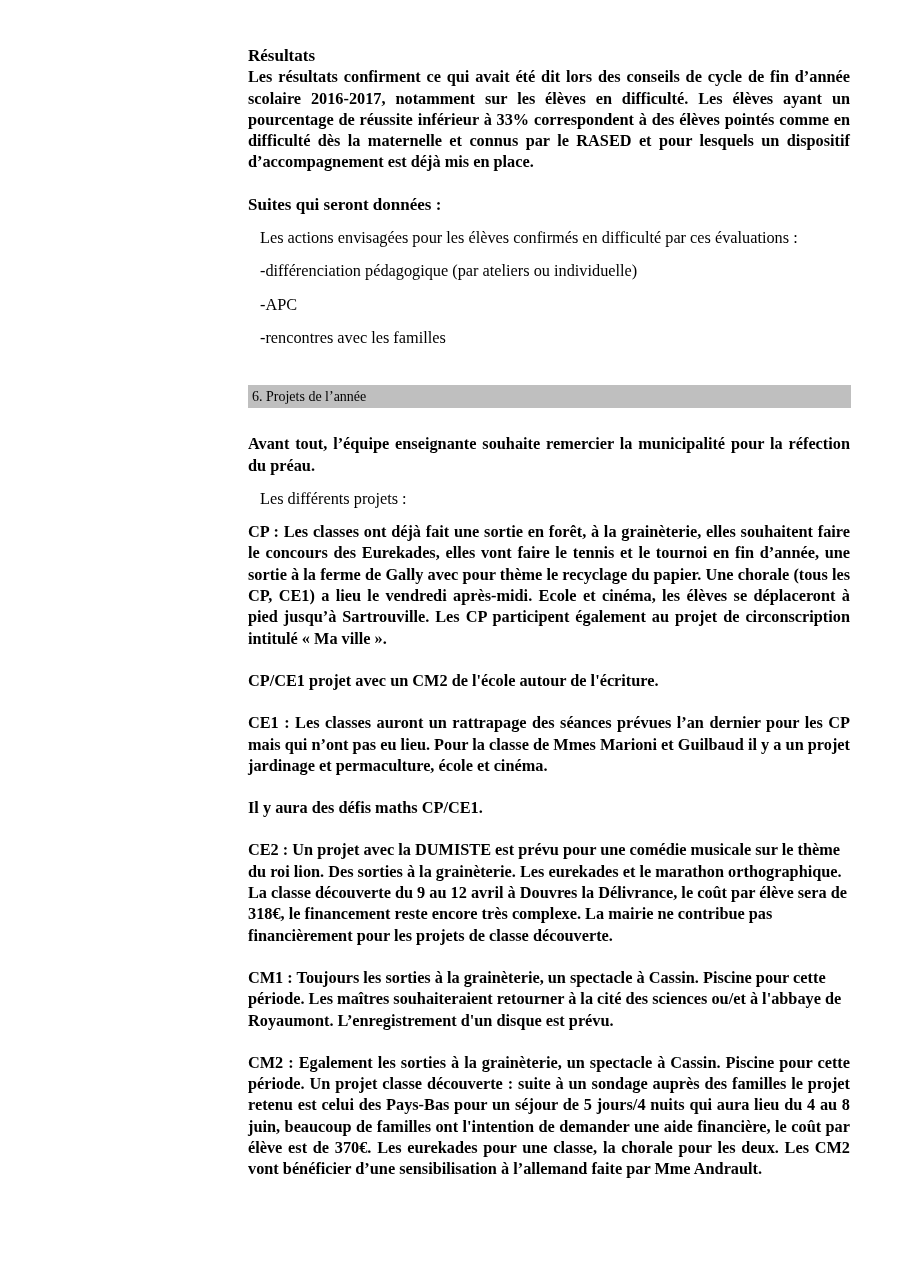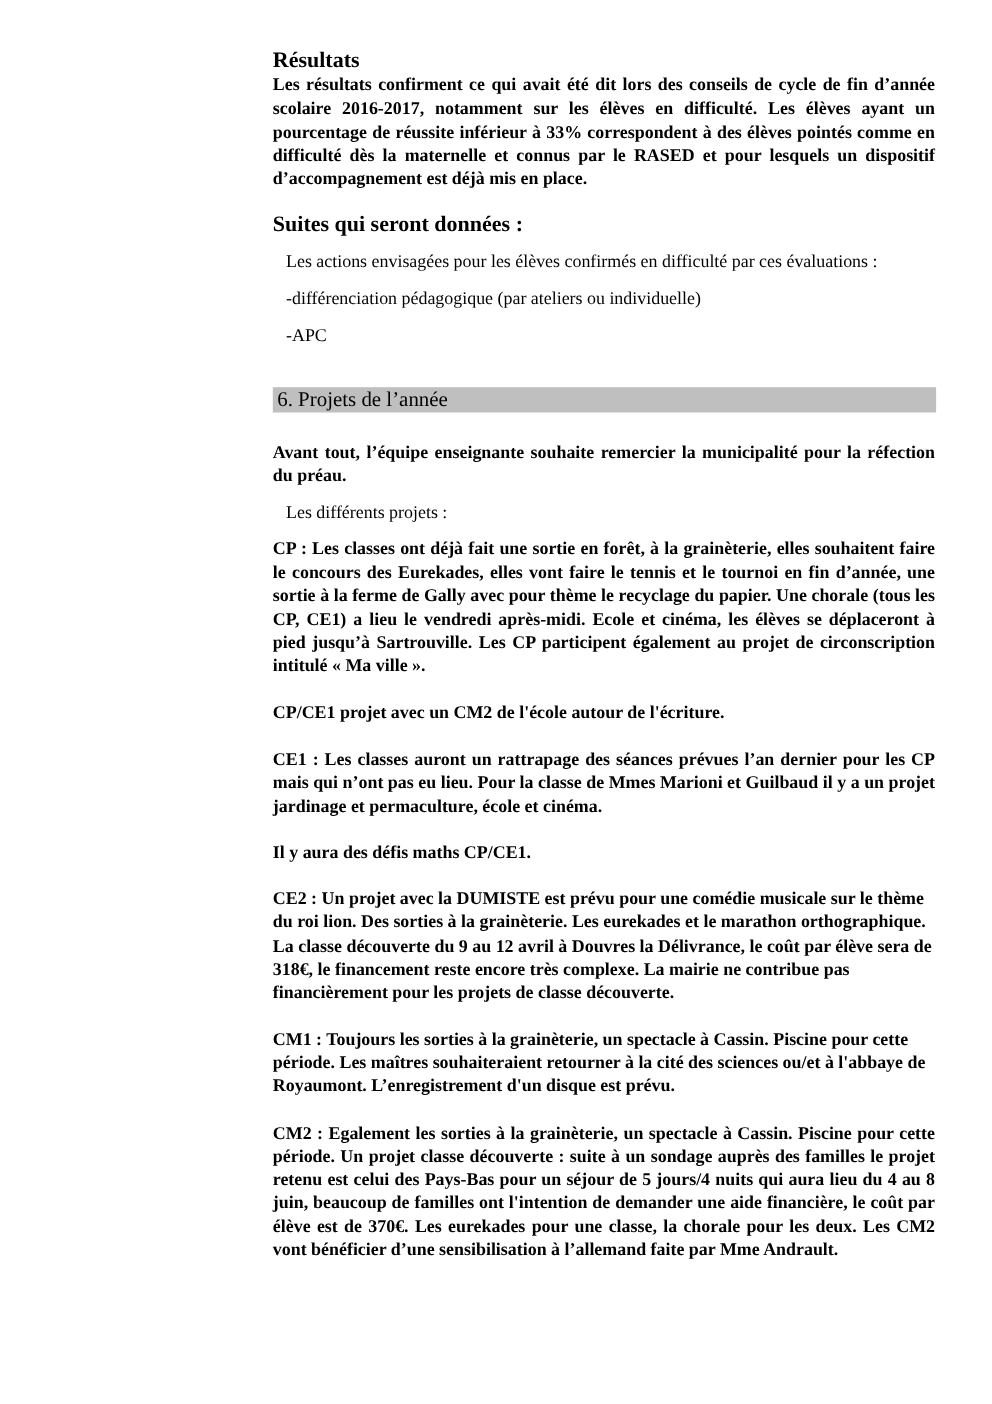--- a/index.html
+++ b/index.html
@@ -33,40 +33,40 @@
     text-justify: inter-word;
     margin: 0;
     hyphens: none;
     font-weight: bold;
     -webkit-hyphens: none;
   }
   .para.left {
     text-align: left;
   }
   .bold-head {
-    font-size: 20px;
+    font-size: 17px;
     line-height: 21.3px;
     font-weight: bold;
     margin: 0;
     text-align: left;
   }
   .spacer-md { height: 21px; }
   .spacer-lg { height: 25px; }
 
   .section-bar {
     background: #bfbfbf;
     width: 603px;
     height: 23px;
     margin: 0;
     display: flex;
     align-items: center;
     box-sizing: border-box;
   }
   .section-bar-text {
-    font-size: 19px;
+    font-size: 14px;
     line-height: 19px;
     padding-left: 4px;
     color: #000000;
     white-space: nowrap;
   }
   .list-line {
     font-size: 16.3px;
     line-height: 21.3px;
     margin: 12px;
     text-align: left;
@@ -80,20 +80,21 @@
 
     <h2 class="bold-head">Résultats</h2>
     <p class="para">Les résultats confirment ce qui avait été dit lors des conseils de cycle de fin d’année scolaire 2016-2017, notamment sur les élèves en difficulté. Les élèves ayant un pourcentage de réussite inférieur à 33% correspondent à des élèves pointés comme en difficulté dès la maternelle et connus par le RASED et pour lesquels un dispositif d’accompagnement est déjà mis en place.</p>
 
     <div class="spacer-md"></div>
 
     <h2 class="bold-head">Suites qui seront données :</h2>
     <p class="list-line">Les actions envisagées pour les élèves confirmés en difficulté par ces évaluations :</p>
     <p class="list-line">-différenciation pédagogique (par ateliers ou individuelle)</p>
     <p class="list-line">-APC</p>
+    <p class="list-line">-rencontres avec les familles</p>
 
     <div class="spacer-lg"></div>
 
     <div class="section-bar">
       <span class="section-bar-text">6. Projets de l’année</span>
     </div>
 
     <div class="spacer-lg"></div>
 
     <p class="para">Avant tout, l’équipe enseignante souhaite remercier la municipalité pour la réfection du préau.</p>

